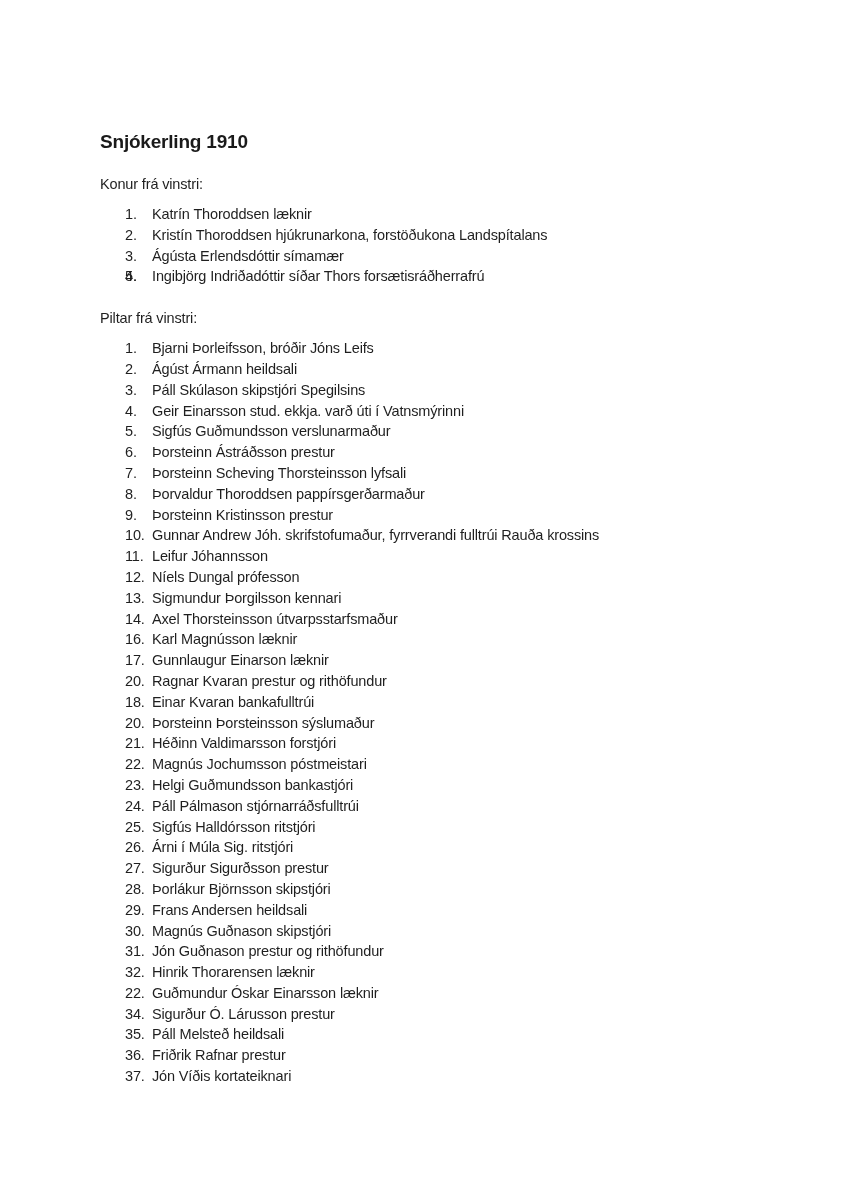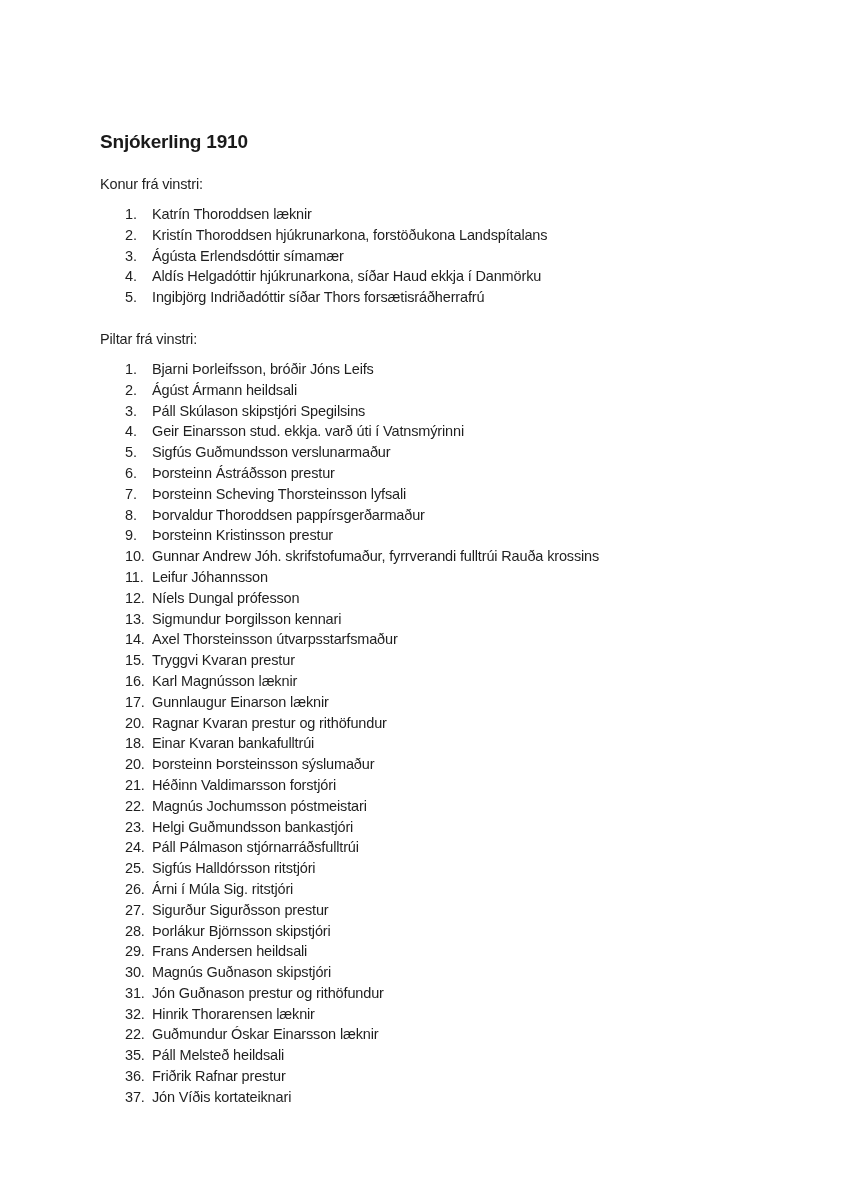--- a/index.html
+++ b/index.html
@@ -64,58 +64,58 @@
 <div class="page">
   <div class="content">
     <h1 class="doc-title">Snjókerling 1910</h1>
 
     <p class="section-label">Konur frá vinstri:</p>
 
     <ol class="name-list">
         <li><span class="num">1.</span><span class="txt">Katrín Thoroddsen læknir</span></li>
         <li><span class="num">2.</span><span class="txt">Kristín Thoroddsen hjúkrunarkona, forstöðukona Landspítalans</span></li>
         <li><span class="num">3.</span><span class="txt">Ágústa Erlendsdóttir símamær</span></li>
-        <li><span class="num">4.</span><span class="txt">Aldís Helgadóttir hjúkrunarkona, síðar Haud ekkja í Danmörku</span></li>
+        <li><span class="num">4.</span></li>
         <li><span class="num">5.</span><span class="txt">Ingibjörg Indriðadóttir síðar Thors forsætisráðherrafrú</span></li>
       </ol>
 
     <p class="section-label">Piltar frá vinstri:</p>
 
     <ol class="name-list">
         <li><span class="num">1.</span><span class="txt">Bjarni Þorleifsson, bróðir Jóns Leifs</span></li>
         <li><span class="num">2.</span><span class="txt">Ágúst Ármann heildsali</span></li>
         <li><span class="num">3.</span><span class="txt">Páll Skúlason skipstjóri Spegilsins</span></li>
         <li><span class="num">4.</span><span class="txt">Geir Einarsson stud. ekkja. varð úti í Vatnsmýrinni</span></li>
         <li><span class="num">5.</span><span class="txt">Sigfús Guðmundsson verslunarmaður</span></li>
         <li><span class="num">6.</span><span class="txt">Þorsteinn Ástráðsson prestur</span></li>
         <li><span class="num">7.</span><span class="txt">Þorsteinn Scheving Thorsteinsson lyfsali</span></li>
         <li><span class="num">8.</span><span class="txt">Þorvaldur Thoroddsen pappírsgerðarmaður</span></li>
         <li><span class="num">9.</span><span class="txt">Þorsteinn Kristinsson prestur</span></li>
         <li><span class="num">10.</span><span class="txt">Gunnar Andrew Jóh. skrifstofumaður, fyrrverandi fulltrúi Rauða krossins</span></li>
         <li><span class="num">11.</span><span class="txt">Leifur Jóhannsson</span></li>
         <li><span class="num">12.</span><span class="txt">Níels Dungal prófesson</span></li>
         <li><span class="num">13.</span><span class="txt">Sigmundur Þorgilsson kennari</span></li>
         <li><span class="num">14.</span><span class="txt">Axel Thorsteinsson útvarpsstarfsmaður</span></li>
-        <li><span class="num">15.</span><span class="txt">Tryggvi Kvaran prestur</span></li>
         <li><span class="num">16.</span><span class="txt">Karl Magnússon læknir</span></li>
         <li><span class="num">17.</span><span class="txt">Gunnlaugur Einarson læknir</span></li>
         <li><span class="num">20.</span><span class="txt">Ragnar Kvaran prestur og rithöfundur</span></li>
         <li><span class="num">18.</span><span class="txt">Einar Kvaran bankafulltrúi</span></li>
         <li><span class="num">20.</span><span class="txt">Þorsteinn Þorsteinsson sýslumaður</span></li>
         <li><span class="num">21.</span><span class="txt">Héðinn Valdimarsson forstjóri</span></li>
         <li><span class="num">22.</span><span class="txt">Magnús Jochumsson póstmeistari</span></li>
         <li><span class="num">23.</span><span class="txt">Helgi Guðmundsson bankastjóri</span></li>
         <li><span class="num">24.</span><span class="txt">Páll Pálmason stjórnarráðsfulltrúi</span></li>
         <li><span class="num">25.</span><span class="txt">Sigfús Halldórsson ritstjóri</span></li>
         <li><span class="num">26.</span><span class="txt">Árni í Múla Sig. ritstjóri</span></li>
         <li><span class="num">27.</span><span class="txt">Sigurður Sigurðsson prestur</span></li>
         <li><span class="num">28.</span><span class="txt">Þorlákur Björnsson skipstjóri</span></li>
         <li><span class="num">29.</span><span class="txt">Frans Andersen heildsali</span></li>
         <li><span class="num">30.</span><span class="txt">Magnús Guðnason skipstjóri</span></li>
         <li><span class="num">31.</span><span class="txt">Jón Guðnason prestur og rithöfundur</span></li>
         <li><span class="num">32.</span><span class="txt">Hinrik Thorarensen læknir</span></li>
         <li><span class="num">22.</span><span class="txt">Guðmundur Óskar Einarsson læknir</span></li>
+        <li><span class="num">34.</span><span class="txt">Sigurður Ó. Lárusson prestur</span></li>
         <li><span class="num">35.</span><span class="txt">Páll Melsteð heildsali</span></li>
         <li><span class="num">36.</span><span class="txt">Friðrik Rafnar prestur</span></li>
         <li><span class="num">37.</span><span class="txt">Jón Víðis kortateiknari</span></li>
       </ol>
   </div>
 </div>
 
 </body></html>

